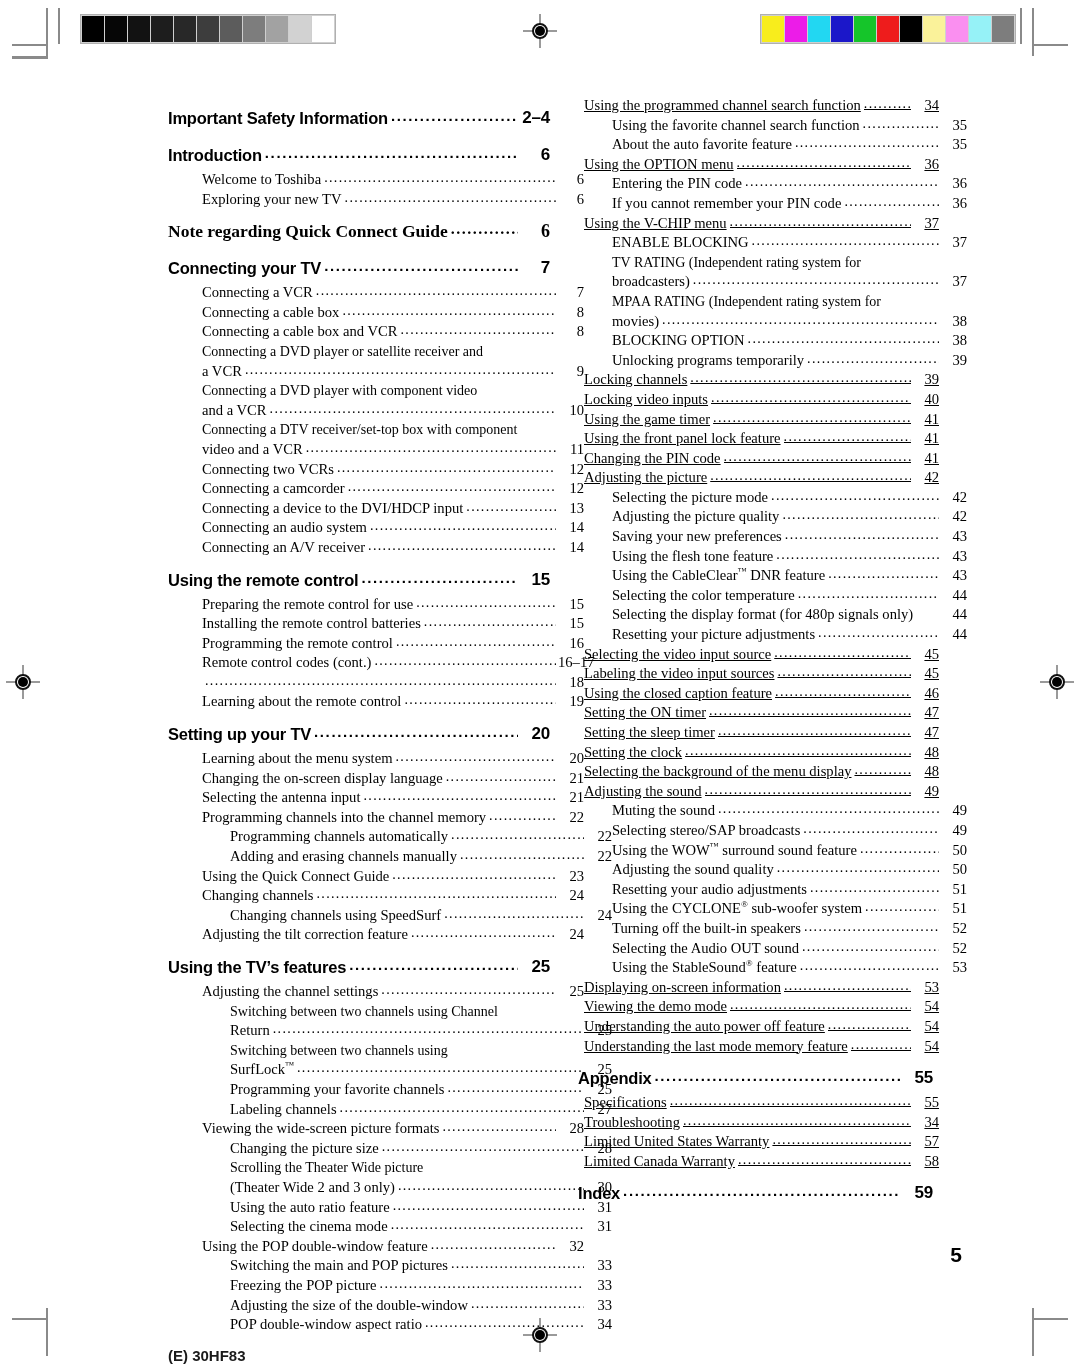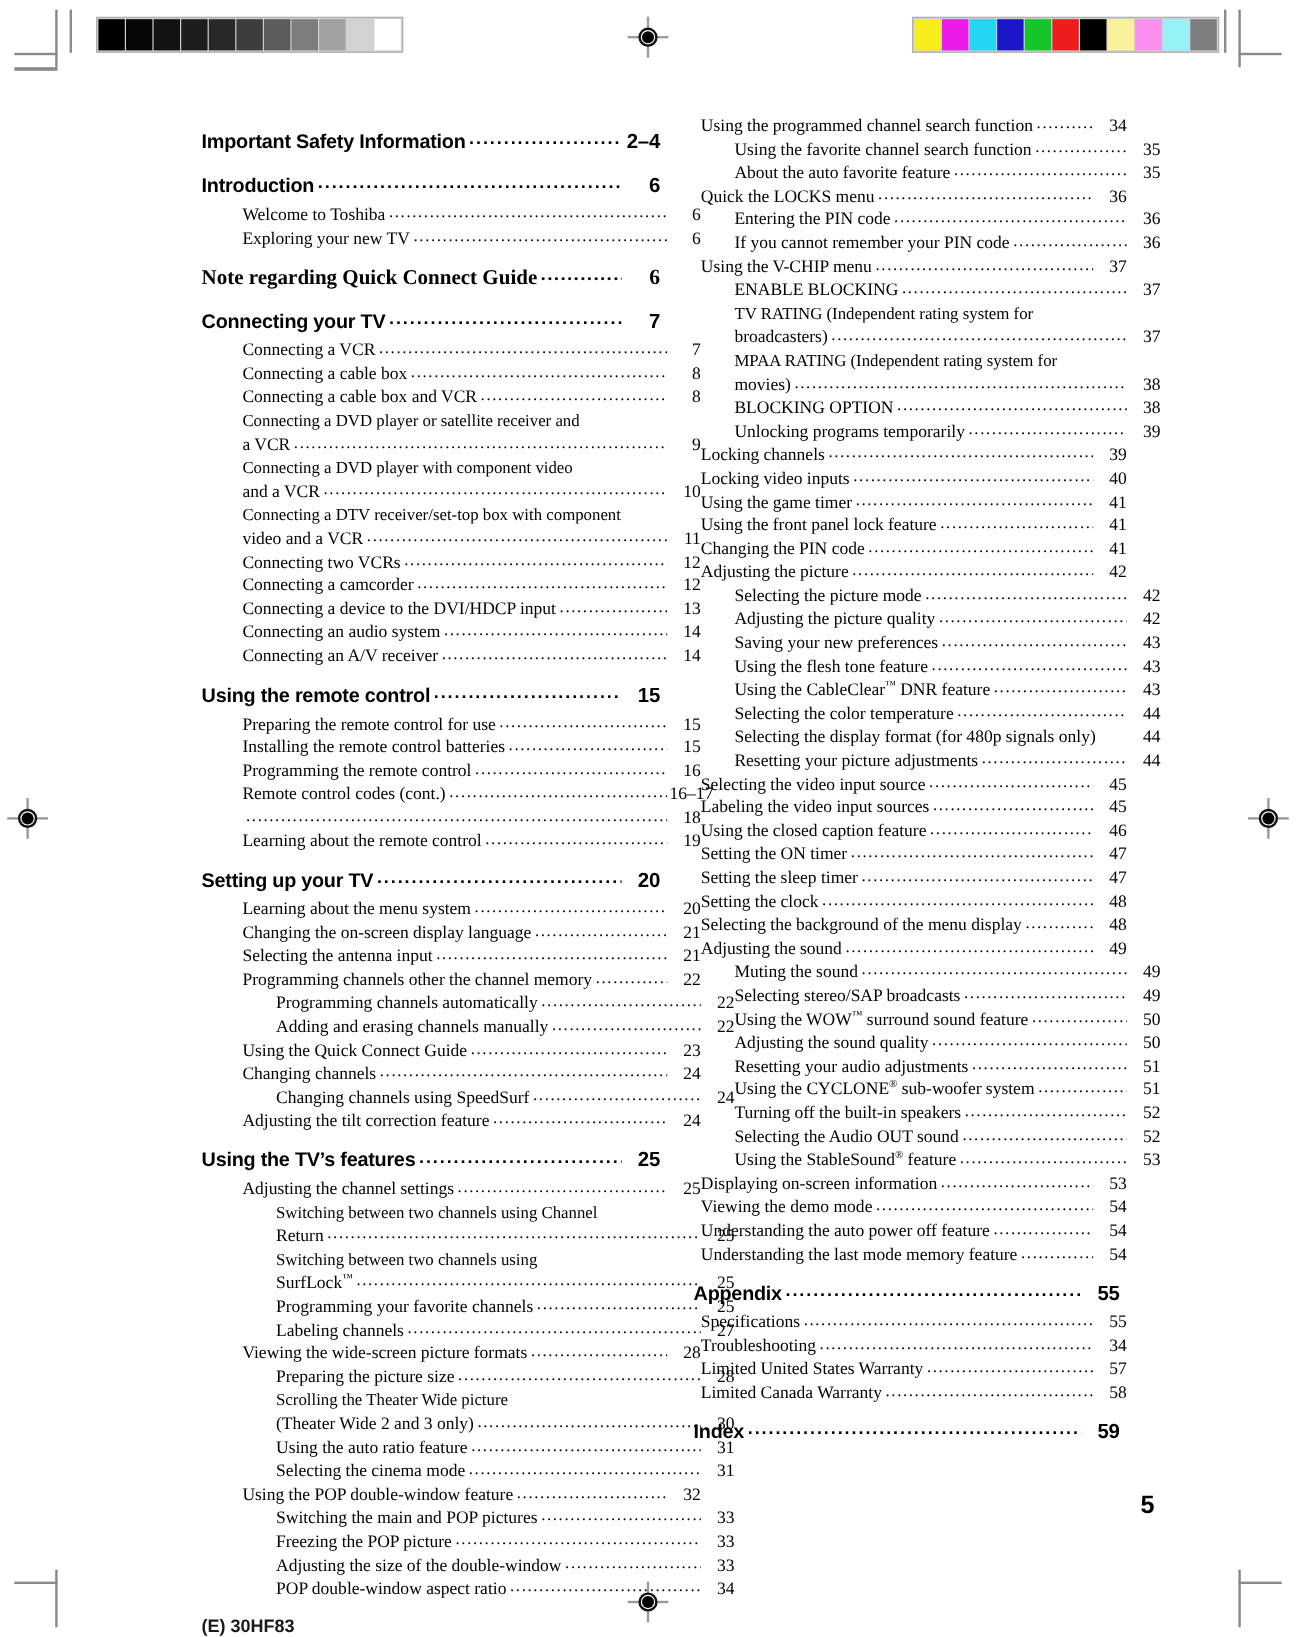--- a/index.html
+++ b/index.html
@@ -54,21 +54,21 @@
   .l1{font-size:14.6px;line-height:19.6px;padding-left:34px;}
   .l1 .lead{font-size:14px;letter-spacing:1.35px;position:relative;top:-2px;}
   .l1 .pg{min-width:26px;font-family:Liberation Serif, serif;}
 
   
   .l2{font-size:14.6px;line-height:19.6px;padding-left:62px;}
   .l2 .lead{font-size:14px;letter-spacing:1.35px;position:relative;top:-2px;}
   .l2 .pg{min-width:26px;}
 
   
-  .l0{font-size:14.6px;line-height:19.6px;padding-left:6px;}
+  .l0{font-size:14.6px;line-height:19.6px;padding-left:6px;text-decoration:underline;}
   .l0 .lead{font-size:14px;letter-spacing:1.35px;position:relative;top:-2px;}
   .l0 .pg{min-width:26px;}
 
   
   .wrap{font-size:14px;line-height:19.6px;}
   .wrap.i1{padding-left:34px;}
   .wrap.i2{padding-left:62px;}
 
   sup{font-size:.62em;vertical-align:super;line-height:0;}
 
@@ -284,21 +284,21 @@
         <span class="txt">Changing the on-screen display language</span>
         <span class="lead">............................................................................................................................................................................................................................................................................................................</span>
         <span class="pg">21</span>
       </div>
       <div class="row l1">
         <span class="txt">Selecting the antenna input</span>
         <span class="lead">............................................................................................................................................................................................................................................................................................................</span>
         <span class="pg">21</span>
       </div>
       <div class="row l1">
-        <span class="txt">Programming channels other the channel memory</span>
+        <span class="txt">Programming channels into the channel memory</span>
         <span class="lead">............................................................................................................................................................................................................................................................................................................</span>
         <span class="pg">22</span>
       </div>
       <div class="row l2">
         <span class="txt">Programming channels automatically</span>
         <span class="lead">............................................................................................................................................................................................................................................................................................................</span>
         <span class="pg">22</span>
       </div>
       <div class="row l2">
         <span class="txt">Adding and erasing channels manually</span>
@@ -356,21 +356,21 @@
         <span class="txt">Labeling channels</span>
         <span class="lead">............................................................................................................................................................................................................................................................................................................</span>
         <span class="pg">27</span>
       </div>
       <div class="row l1">
         <span class="txt">Viewing the wide-screen picture formats</span>
         <span class="lead">............................................................................................................................................................................................................................................................................................................</span>
         <span class="pg">28</span>
       </div>
       <div class="row l2">
-        <span class="txt">Preparing the picture size</span>
+        <span class="txt">Changing the picture size</span>
         <span class="lead">............................................................................................................................................................................................................................................................................................................</span>
         <span class="pg">28</span>
       </div>
       <div class="wrap i2">Scrolling the Theater Wide picture</div>
       <div class="row l2">
         <span class="txt">(Theater Wide 2 and 3 only)</span>
         <span class="lead">............................................................................................................................................................................................................................................................................................................</span>
         <span class="pg">30</span>
       </div>
       <div class="row l2">
@@ -419,21 +419,21 @@
         <span class="txt">Using the favorite channel search function</span>
         <span class="lead">............................................................................................................................................................................................................................................................................................................</span>
         <span class="pg">35</span>
       </div>
       <div class="row l1">
         <span class="txt">About the auto favorite feature</span>
         <span class="lead">............................................................................................................................................................................................................................................................................................................</span>
         <span class="pg">35</span>
       </div>
       <div class="row l0">
-        <span class="txt">Quick the LOCKS menu</span>
+        <span class="txt">Using the OPTION menu</span>
         <span class="lead">............................................................................................................................................................................................................................................................................................................</span>
         <span class="pg">36</span>
       </div>
       <div class="row l1">
         <span class="txt">Entering the PIN code</span>
         <span class="lead">............................................................................................................................................................................................................................................................................................................</span>
         <span class="pg">36</span>
       </div>
       <div class="row l1">
         <span class="txt">If you cannot remember your PIN code</span>

